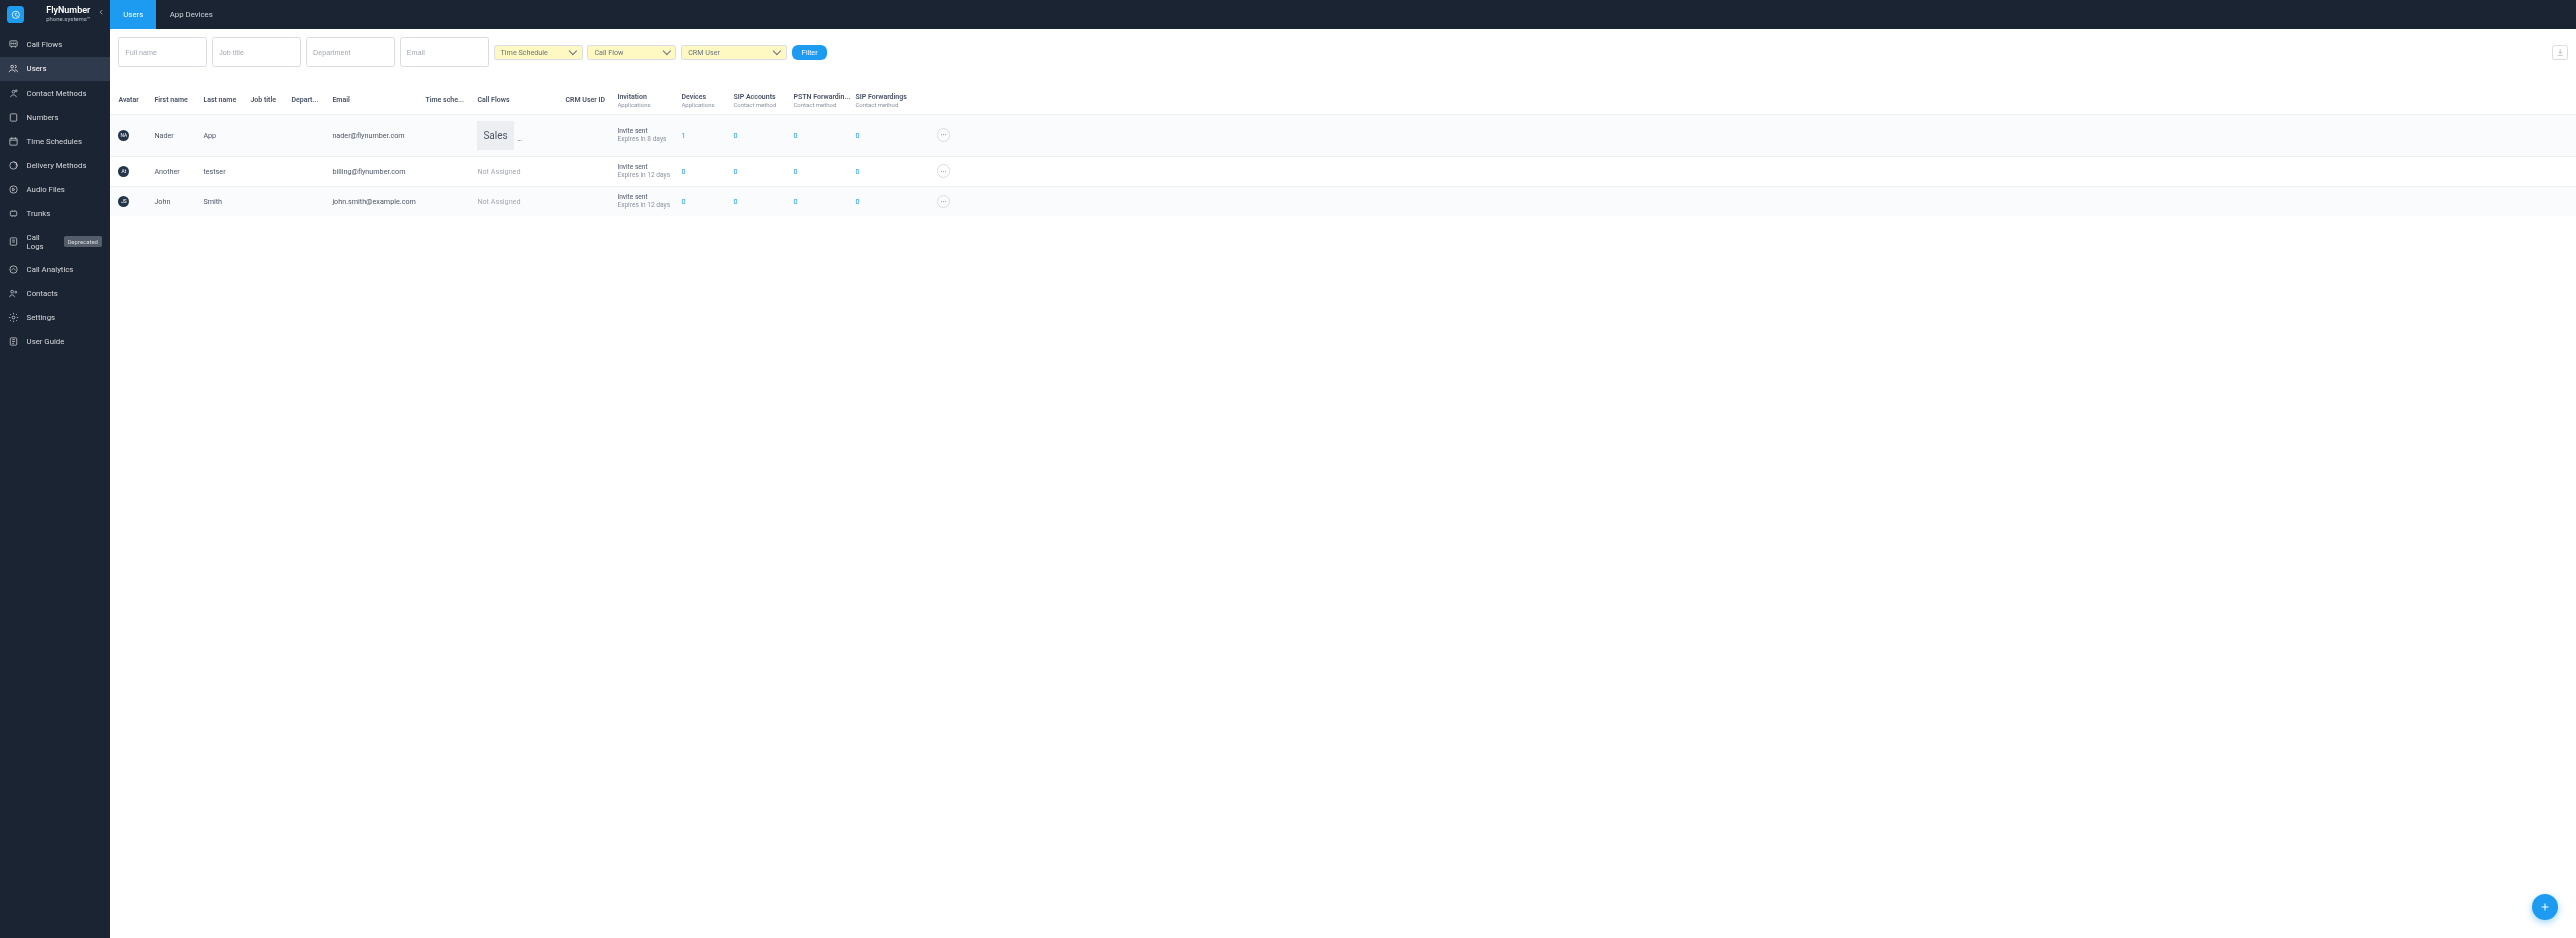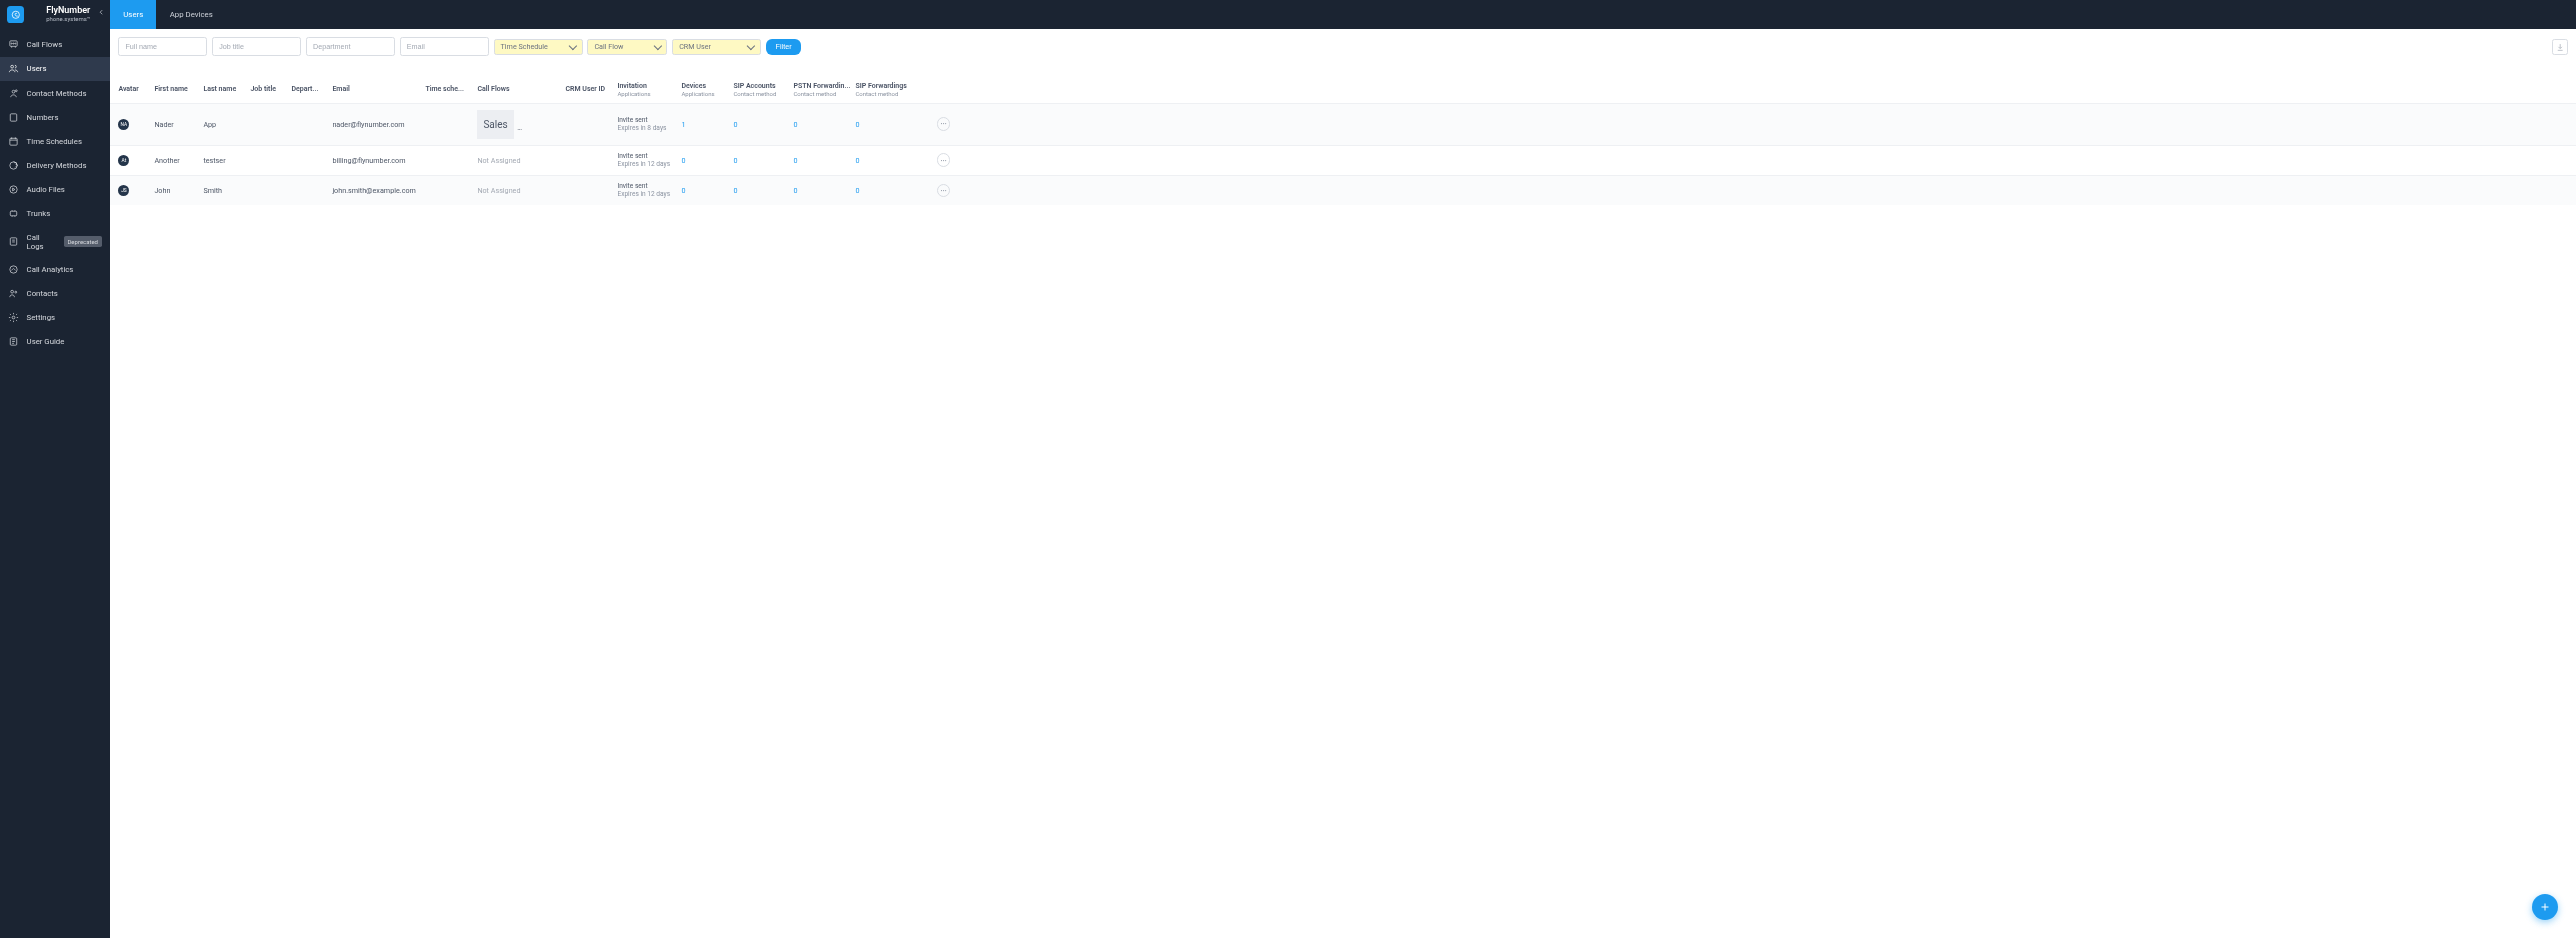--- a/index.html
+++ b/index.html
@@ -24,21 +24,21 @@
   
   .main { flex:1; display:flex; flex-direction:column; min-width:0; }
 
   
   .topbar { height:29px; background:#1b2432; display:flex; align-items:stretch; }
   .top-tab { display:flex; align-items:center; padding:0 13.3px; color:#cfd3da; cursor:pointer; font-size:7.8px; }
   .top-tab.active { background:#1d9bf0; color:#fff; }
 
   
   .filters { display:flex; align-items:center; gap:4.8px; padding:8.4px 8.4px; }
-  .text-input { height:19px; border:0.6px solid #d9dde3; border-radius:2.4px; padding:0 6px; font-size:7.2px; color:#333; background:#fff; }
+  .text-input { height:30px; border:0.6px solid #d9dde3; border-radius:2.4px; padding:0 6px; font-size:7.2px; color:#333; background:#fff; }
   .text-input::placeholder { color:#a3a9b3; }
   .select { height:15.7px; border:0.6px solid #d9dde3; border-radius:2.4px; padding:0 15.7px 0 6px; font-size:7.2px; color:#6b7280; background:#fef9c3; position:relative; display:flex; align-items:center; cursor:pointer; }
   .select::after { content:""; position:absolute; right:6px; top:50%; width:4.8px; height:4.8px; border-right:0.9px solid #6b7280; border-bottom:0.9px solid #6b7280; transform: translateY(-70%) rotate(45deg); }
   .btn-primary { height:15.7px; padding:0 9.6px; background:#1d9bf0; color:#fff; border:none; border-radius:6px; font-size:7.2px; cursor:pointer; }
   .icon-btn { width:15.7px; height:15.7px; border:0.6px solid #d9dde3; border-radius:2.4px; background:#fff; display:flex; align-items:center; justify-content:center; cursor:pointer; color:#a3a9b3; }
   .spacer { flex:1; }
 
   
   .table { width:100%; }
   .thead, .trow { display:grid; grid-template-columns: 36px 49px 47px 41px 41px 93px 52px 88px 52px 64px 52px 60px 62px 71px 24px; align-items:center; }
@@ -231,24 +231,24 @@
     </div>
 
     <div class="filters">
       <input class="text-input" style="width: 89px;" placeholder="Full name">
       <input class="text-input" style="width: 89px;" placeholder="Job title">
       <input class="text-input" style="width: 89px;" placeholder="Department">
       <input class="text-input" style="width: 89px;" placeholder="Email">
       <div class="select" style="width:89px">
           <span>Time Schedule</span>
         </div>
-      <div class="select" style="width:80px">
+      <div class="select" style="width:89px">
           <span>Call Flow</span>
         </div>
-      <div class="select" style="width:89px">
+      <div class="select" style="width:106px">
           <span>CRM User</span>
         </div>
       <button class="btn-primary">Filter</button>
       <div class="spacer"></div>
       <div class="icon-btn">
         <svg width="8.4" height="8.4" viewBox="0 0 24 24" fill="none" stroke="currentColor" stroke-width="2">
             <path d="M12 3v12"></path>
             <polyline points="7 11 12 16 17 11"></polyline>
             <path d="M5 21h14"></path>
           </svg>

